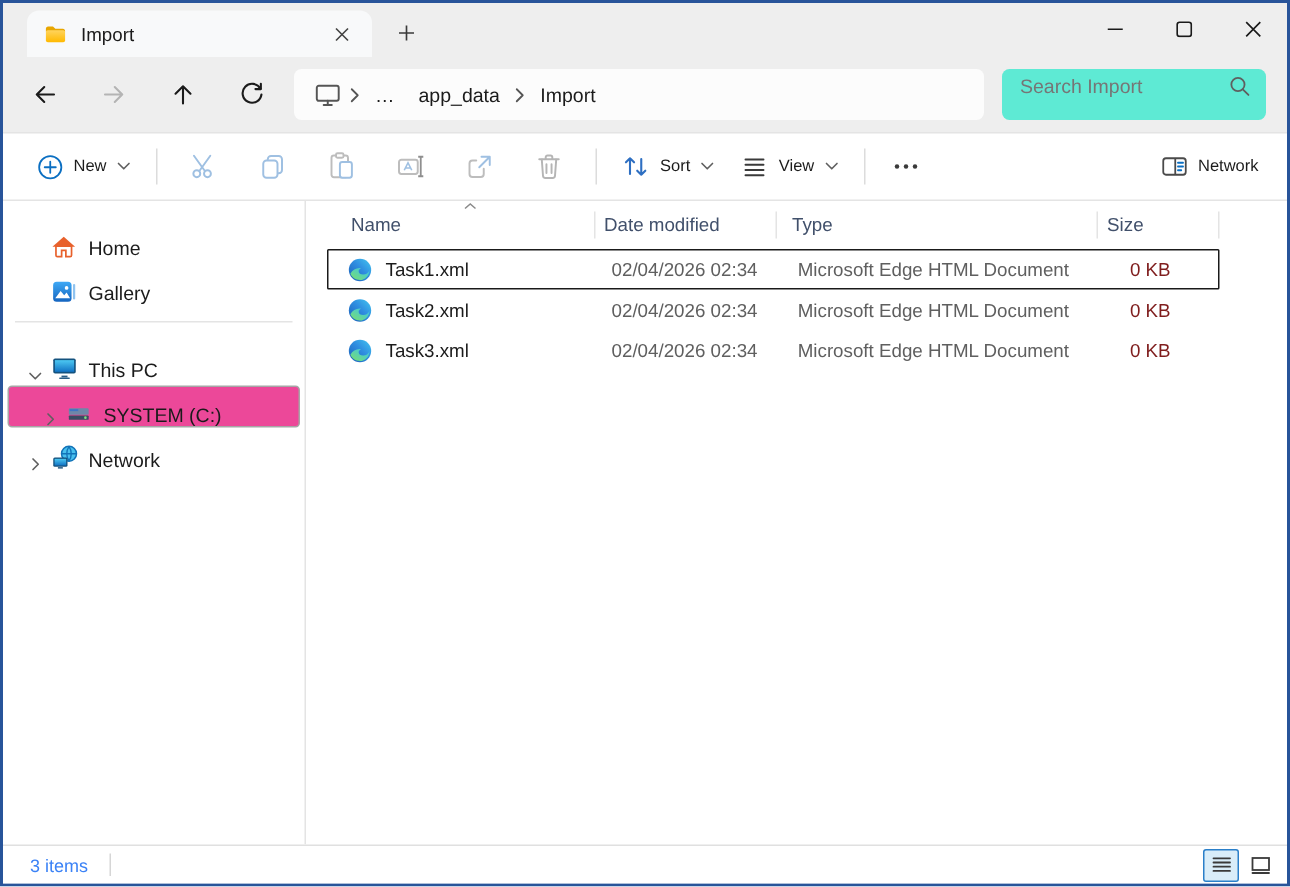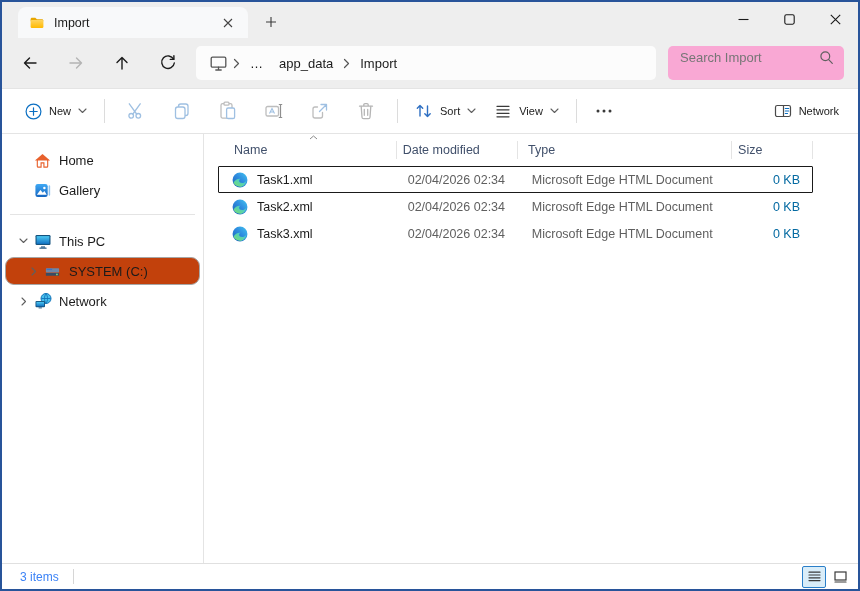--- a/index.html
+++ b/index.html
@@ -14,57 +14,57 @@
   .newtab-btn { width:30px; height:28px; margin-left:8px; margin-bottom:2px; border:none; background:transparent; display:flex; align-items:center; justify-content:center; }
   .win-controls { position:absolute; right:0; top:0; height:36px; display:flex; }
   .win-btn { width:46px; height:34px; border:none; background:transparent; display:flex; align-items:center; justify-content:center; }
 
   
   .navbar { height:50px; background:#eeeeee; display:flex; align-items:center; padding:0 14px 0 10px; flex-shrink:0; }
   .nav-btn { width:36px; height:34px; border:none; background:transparent; display:flex; align-items:center; justify-content:center; border-radius:4px; margin-right:10px; }
   .addressbar { flex:1; height:34px; background:#fcfcfc; border-radius:5px; display:flex; align-items:center; padding:0 10px; margin-right:12px; min-width:0; }
   .crumb { font-size:13px; color:#1b1b1b; padding:4px 8px; border-radius:3px; white-space:nowrap; }
   .crumb-chev { margin:0 2px; display:flex; align-items:center; }
-  .searchbox { width:176px; height:34px; background:#f9a8d4; border-radius:5px; display:flex; align-items:center; padding:0 10px 12px 12px; flex-shrink:0; }
+  .searchbox { width:176px; height:34px; background:#5eead4; border-radius:5px; display:flex; align-items:center; padding:0 10px 12px 12px; flex-shrink:0; }
   .searchbox input { flex:1; border:none; background:transparent; outline:none; font-size:13px; color:#1b1b1b; font-family:"Liberation Sans",sans-serif; min-width:0; }
   .searchbox input::placeholder { color:#767676; }
 
   
   .toolbar { height:46px; background:#ffffff; border-top:1px solid #e4e4e4; border-bottom:1px solid #e4e4e4; display:flex; align-items:center; padding:0 10px 0 14px; flex-shrink:0; }
   .tb-btn { border:none; background:transparent; display:flex; align-items:center; gap:7px; height:34px; padding:0 9px; border-radius:4px; font-size:11px; color:#1b1b1b; font-family:"Liberation Sans",sans-serif; }
   .tb-icon-btn { width:44px; height:34px; border:none; background:transparent; display:flex; align-items:center; justify-content:center; border-radius:4px; margin:0 1px; }
   .tb-sep { width:1px; height:24px; background:#dcdcdc; margin:0 8px; }
   .tb-spacer { flex:1; }
 
   
   .content { flex:1; display:flex; min-height:0; }
   .sidebar { width:202px; border-right:1px solid #e4e4e4; padding-top:12px; flex-shrink:0; }
-  .side-item { height:28px; margin:0 3px 2px 3px; border:1px solid transparent; border-radius:3px; display:flex; align-items:center; padding-left:8px; font-size:13px; color:#1b1b1b; }
-  .side-item.selected { background:#c2410c; border-color:#a6a6a6;border-radius:9px; }
+  .side-item { height:28px; margin:0 3px 2px 3px; border:1px solid transparent; border-radius:3px; display:flex; align-items:flex-end; padding-left:8px; font-size:13px; color:#1b1b1b; }
+  .side-item.selected { background:#ec4899; border-color:#a6a6a6; }
   .side-chev { width:19px; display:flex; align-items:center; justify-content:center; flex-shrink:0; }
   .side-ic { width:19px; display:flex; align-items:center; justify-content:center; margin-right:7px; flex-shrink:0; }
   .side-indent { padding-left:18px; }
   .side-sep { height:1px; background:#e4e4e4; margin:10px 8px 12px 8px; }
 
   .filearea { flex:1; min-width:0; display:flex; flex-direction:column; }
   .list-header { display:flex; height:24px; margin:4px 45px 2px 14px; align-items:center; }
   .hcell { font-size:12.5px; color:#41506b; display:flex; align-items:center; height:100%; position:relative; }
   .hcell::after { content:""; position:absolute; right:0; top:3px; height:18px; width:1px; background:#e4e4e4; }
   .h-name { width:181px; padding-left:16px; }
   .h-date { width:123px; padding-left:6px; }
   .h-type { width:217px; padding-left:10px; }
   .h-size { width:82px; padding-left:6px; }
   .sort-caret { position:absolute; left:91px; top:-3px; }
   .rows { margin:2px 45px 0 14px; }
   .frow { display:flex; align-items:center; height:27px; border:1px solid transparent; border-radius:1px; font-size:12.5px;padding-left:7px; }
   .frow.selected { border-color:#1a1a1a; }
   .c-name { width:180px; display:flex; align-items:center; gap:9px; padding-left:6px; color:#1b1b1b; }
   .c-date { width:123px; padding-left:6px; color:#5f5f5f; }
   .c-type { width:217px; padding-left:10px; color:#5f5f5f; }
-  .c-size { width:80px; text-align:right; padding-right:12px; color:#0369a1; }
+  .c-size { width:80px; text-align:center; padding-right:12px; color:#7f1d1d; }
 
   
   .statusbar { height:26px; border-top:1px solid #e0e0e0; display:flex; align-items:center; padding:0 6px 0 18px; flex-shrink:0; background:#fff; }
   .status-count { font-size:12px; color:#3b82f6; }
   .status-sep { width:1px; height:15px; background:#d6d6d6; margin-left:14px; }
   .status-right { margin-left:auto; display:flex; gap:2px; }
   .view-toggle { width:24px; height:22px; border:1px solid transparent; background:transparent; display:flex; align-items:center; justify-content:center; border-radius:2px; }
   .view-toggle.active { background:#d9edf9; border-color:#2a7fc9; }
 
   svg { display:block; }

